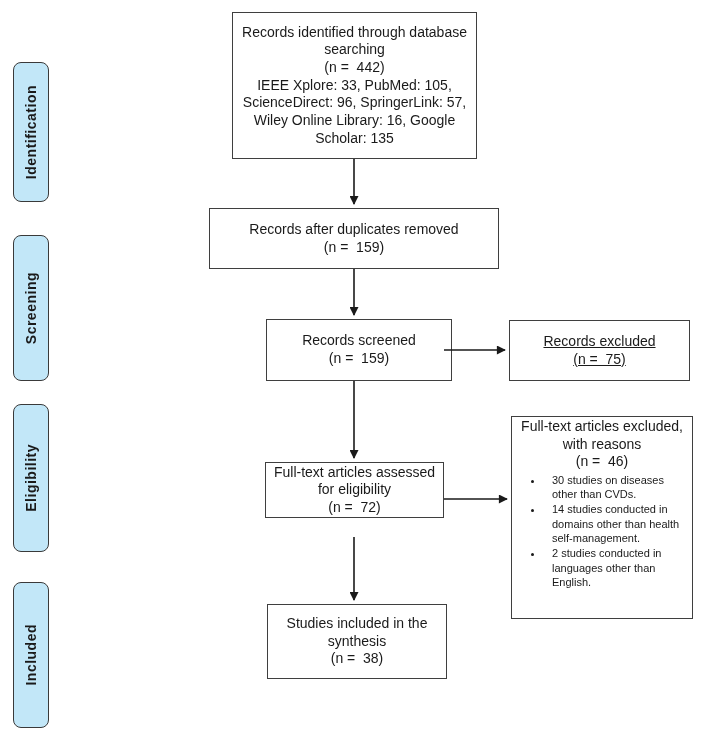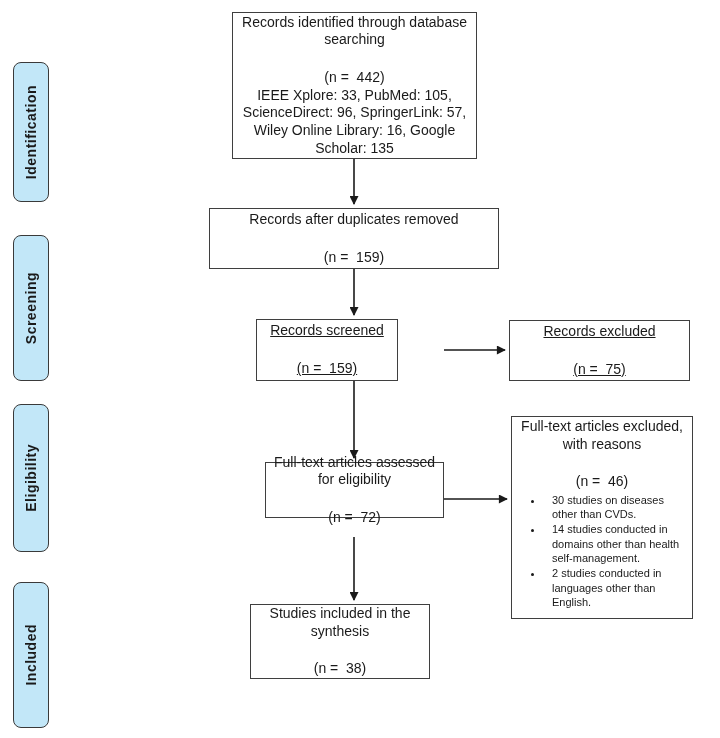--- a/index.html
+++ b/index.html
@@ -46,33 +46,33 @@
     border: 1.5px solid #3f3f3f;
     display: flex;
     flex-direction: column;
     align-items: center;
     justify-content: center;
     text-align: center;
     font-size: 14px;
     line-height: 1.26;
     padding: 4px 6px;
   }
-  .count { white-space: pre-wrap; margin-top: 20px; }
+  .count { white-space: pre-wrap; }
 
   .box-identified        { left: 232px; top: 12px;  width: 245px; height: 147px; }
   .box-deduplicated      { left: 209px; top: 208px; width: 290px; height: 61px;  }
-  .box-screened          { left: 256px; top: 319px; width: 142px; height: 62px; text-decoration: underline;  }
+  .box-screened          { left: 266px; top: 319px; width: 186px; height: 62px;  }
   .box-records-excluded  { left: 509px; top: 320px; width: 181px; height: 61px; text-decoration: underline;  }
   .box-fulltext-assessed { left: 265px; top: 462px; width: 179px; height: 56px;  }
   .box-fulltext-excluded {
     left: 511px; top: 416px; width: 182px; height: 203px;
     justify-content: flex-start;
     padding-top: 1px;
   }
-  .box-included          { left: 250px; top: 604px; width: 180px; height: 75px;  }
+  .box-included          { left: 267px; top: 604px; width: 180px; height: 75px;  }
 
   .reasons-list {
     list-style: disc;
     text-align: left;
     font-size: 11px;
     line-height: 1.3;
     margin-top: 2px;
     padding-left: 26px;
     padding-right: 2px;
     width: 100%;

